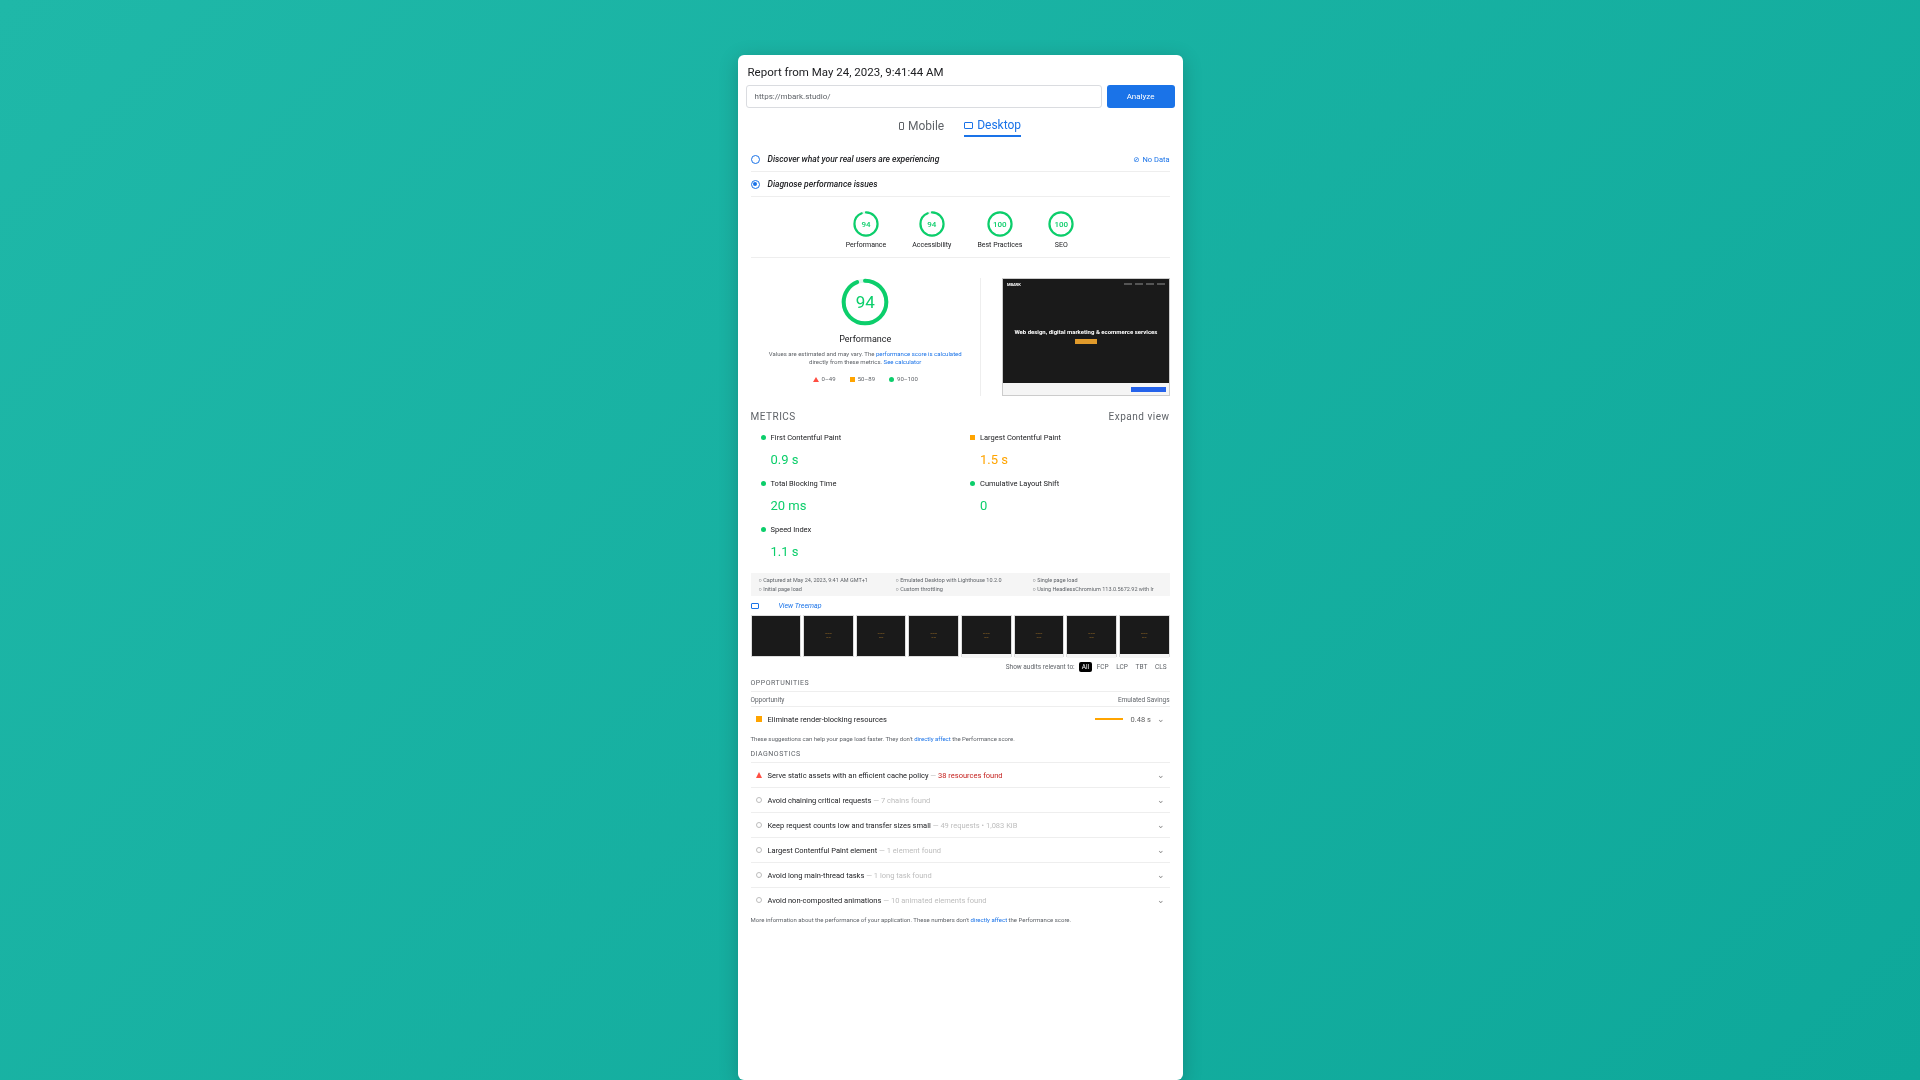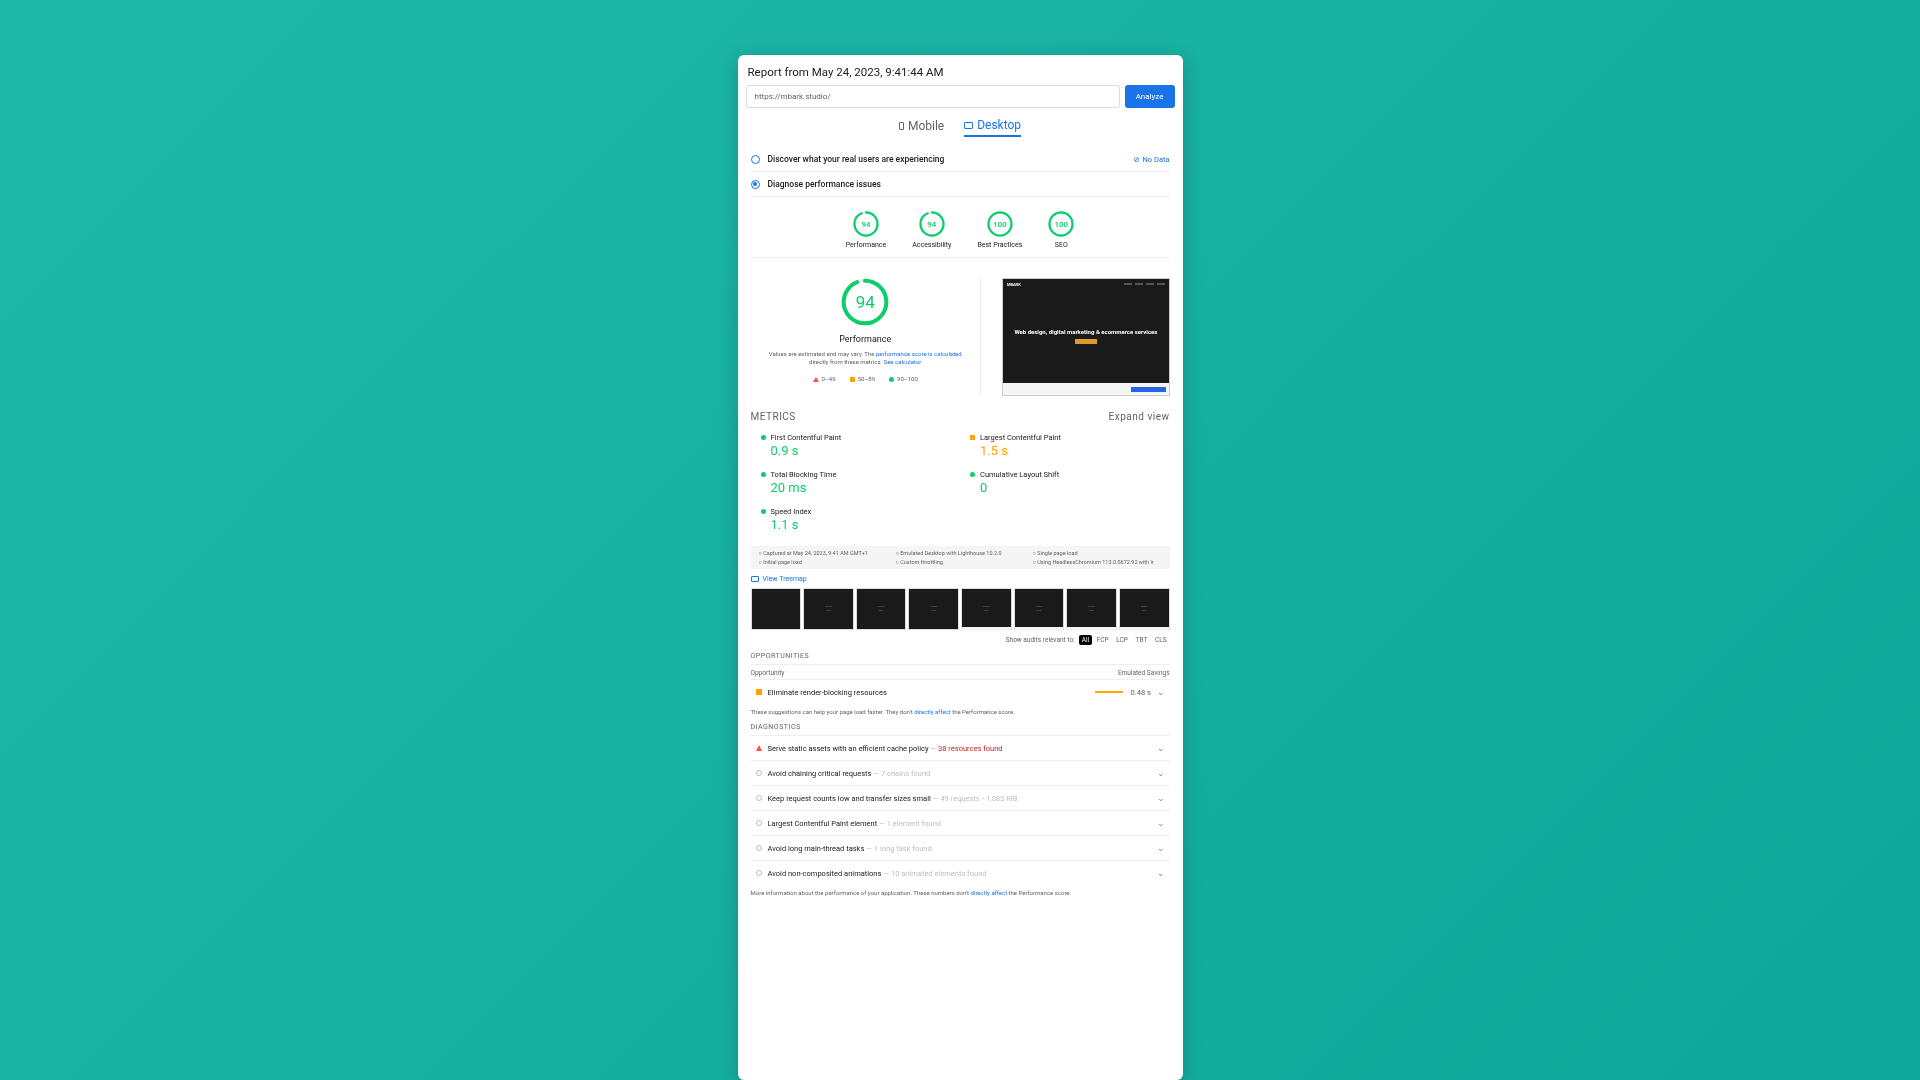--- a/index.html
+++ b/index.html
@@ -1,30 +1,30 @@
 <!DOCTYPE html>
 <html><head>
 <meta charset="utf-8">
 <style>
 * { box-sizing: border-box; margin: 0; padding: 0; font-family: Roboto, Arial, sans-serif; }
 body { background: linear-gradient(135deg, #1fb8a8, #0ea89a); width: 1920px; height: 1080px; display: flex; justify-content: center; padding-top: 55px; }
 .report { width: 445px; background: #fff; border-radius: 6px; padding: 10px 8px 8px 8px; font-size: 8px; color: #202124; box-shadow: 0 4px 20px rgba(0,0,0,.2); }
 .title { font-size: 11.5px; font-weight: 400; margin: 0 0 6px 2px; }
 .urlrow { display: flex; gap: 5px; margin-bottom: 10px; }
 .url { flex: 1; border: 1px solid #dadce0; border-radius: 3px; padding: 6px 8px; font-size: 8px; color: #5f6368; }
-.analyze { background: #1a73e8; color: #fff; border: none; border-radius: 3px; padding: 6px 11px; font-size: 8px; cursor: pointer; }
+.analyze { background: #1a73e8; color: #fff; border: none; border-radius: 3px; padding: 6px 20px; font-size: 8px; cursor: pointer; }
 .tabs { display: flex; justify-content: center; gap: 20px; margin-bottom: 10px; }
 .tab { display: flex; align-items: center; gap: 4px; font-size: 12px; color: #5f6368; padding-bottom: 3px; }
 .tab.active { color: #1a73e8; border-bottom: 2px solid #1a73e8; }
 .tab .ico { width: 9px; height: 7px; border: 1px solid currentColor; border-radius: 1px; display: inline-block; }
 .tab .ico.m { width: 5px; height: 8px; }
 .section-row { display: flex; align-items: center; gap: 8px; border-bottom: 1px solid #eee; padding: 7px 0; margin: 0 5px; }
 .dot { width: 9px; height: 9px; border-radius: 50%; border: 1.5px solid #1a73e8; background: #fff; position: relative; }
 .dot.filled::after { content: ''; position: absolute; inset: 1.5px; background: #1a73e8; border-radius: 50%; }
-.section-row .label { font-size: 8.5px; font-weight: 500; flex: 1; }
+.section-row .label { font-size: 8.5px; font-weight: 500; flex: 1; font-style: italic; }
 .nodata { color: #1a73e8; font-size: 7.5px; display: flex; align-items: center; gap: 3px; }
 .gauges { display: flex; justify-content: center; gap: 26px; padding: 14px 0 8px; border-bottom: 1px solid #eee; margin: 0 5px; }
 .gauge { display: flex; flex-direction: column; align-items: center; gap: 4px; }
 .ring { position: relative; width: 26px; height: 26px; }
 .ring svg { width: 100%; height: 100%; transform: rotate(-90deg); }
 .ring .val { position: absolute; inset: 0; display: flex; align-items: center; justify-content: center; font-size: 8px; font-weight: 500; color: #0cce6b; }
 .gauge .lbl { font-size: 7px; color: #202124; }
 .big { display: flex; margin: 20px 5px 10px; position: relative; }
 .big-left { width: 55%; display: flex; flex-direction: column; align-items: center; border-right: 1px solid #eee; }
 .big-ring { position: relative; width: 48px; height: 48px; }
@@ -50,26 +50,26 @@
 .shot-foot { height: 12px; background: #f5f5f5; display: flex; align-items: center; padding: 0 3px; }
 .shot-foot .bar { width: 35px; height: 5px; background: #2563eb; margin-left: auto; }
 .met-hdr { display: flex; margin: 15px 5px 5px; font-size: 10px; color: #5f6368; letter-spacing: .5px; }
 .met-hdr .r { margin-left: auto; }
 .metrics { display: grid; grid-template-columns: 1fr 1fr; gap: 0; margin: 0 5px; }
 .metric { padding: 6px 10px; }
 .metric .n { font-size: 7.5px; color: #202124; display: flex; align-items: center; gap: 5px; }
 .metric .n::before { content: ''; width: 5px; height: 5px; border-radius: 50%; }
 .metric.g .n::before { background: #0cce6b; }
 .metric.o .n::before { background: #ffa400; border-radius: 0; }
-.metric .v { font-size: 13px; margin-top: 1px; margin-left: 10px; }
+.metric .v { font-size: 13px; margin-top: 10px; margin-left: 10px; }
 .metric.g .v { color: #0cce6b; }
 .metric.o .v { color: #ffa400; }
 .env { background: #f5f5f5; margin: 8px 5px 0; padding: 4px 8px; display: grid; grid-template-columns: 1fr 1fr 1fr; gap: 3px 8px; font-size: 5.5px; color: #5f6368; }
 .env span::before { content: '○ '; }
-.treemap { display: flex; align-items: center; gap: 4px; margin: 6px 5px 5px; font-size: 7px; color: #1a73e8; }
+.treemap { display: flex; align-items: center; gap: 20px; margin: 6px 5px 5px; font-size: 7px; color: #1a73e8; font-style: italic; }
 .treemap .ico { width: 8px; height: 6px; border: 1px solid #1a73e8; border-radius: 1px; }
 .film { display: flex; gap: 2px; margin: 0 5px 6px; }
 .frame { flex: 1; height: 42px; border: 1px solid #ddd; background: #1a1a1a; display: flex; flex-direction: column; align-items: center; justify-content: center; position: relative; }
 .frame.late::after { content: ''; position: absolute; bottom: -2px; left: 0; right: 0; height: 4px; background: #f5f5f5; }
 .frame .ft { color: #e09a2b; font-size: 3px; text-align: center; }
 .filter { display: flex; justify-content: flex-end; align-items: center; gap: 4px; margin: 3px 5px 8px; font-size: 6.5px; color: #5f6368; }
 .filter .chip { padding: 1px 3px; border-radius: 2px; }
 .filter .all { background: #000000; color: #fff; }
 .sect-lbl { font-size: 7px; color: #5f6368; letter-spacing: .5px; margin: 6px 5px 4px; }
 .opt-hdr { display: flex; font-size: 6.5px; color: #5f6368; margin: 0 5px 2px; border-top: 1px solid #eee; padding-top: 4px; }

